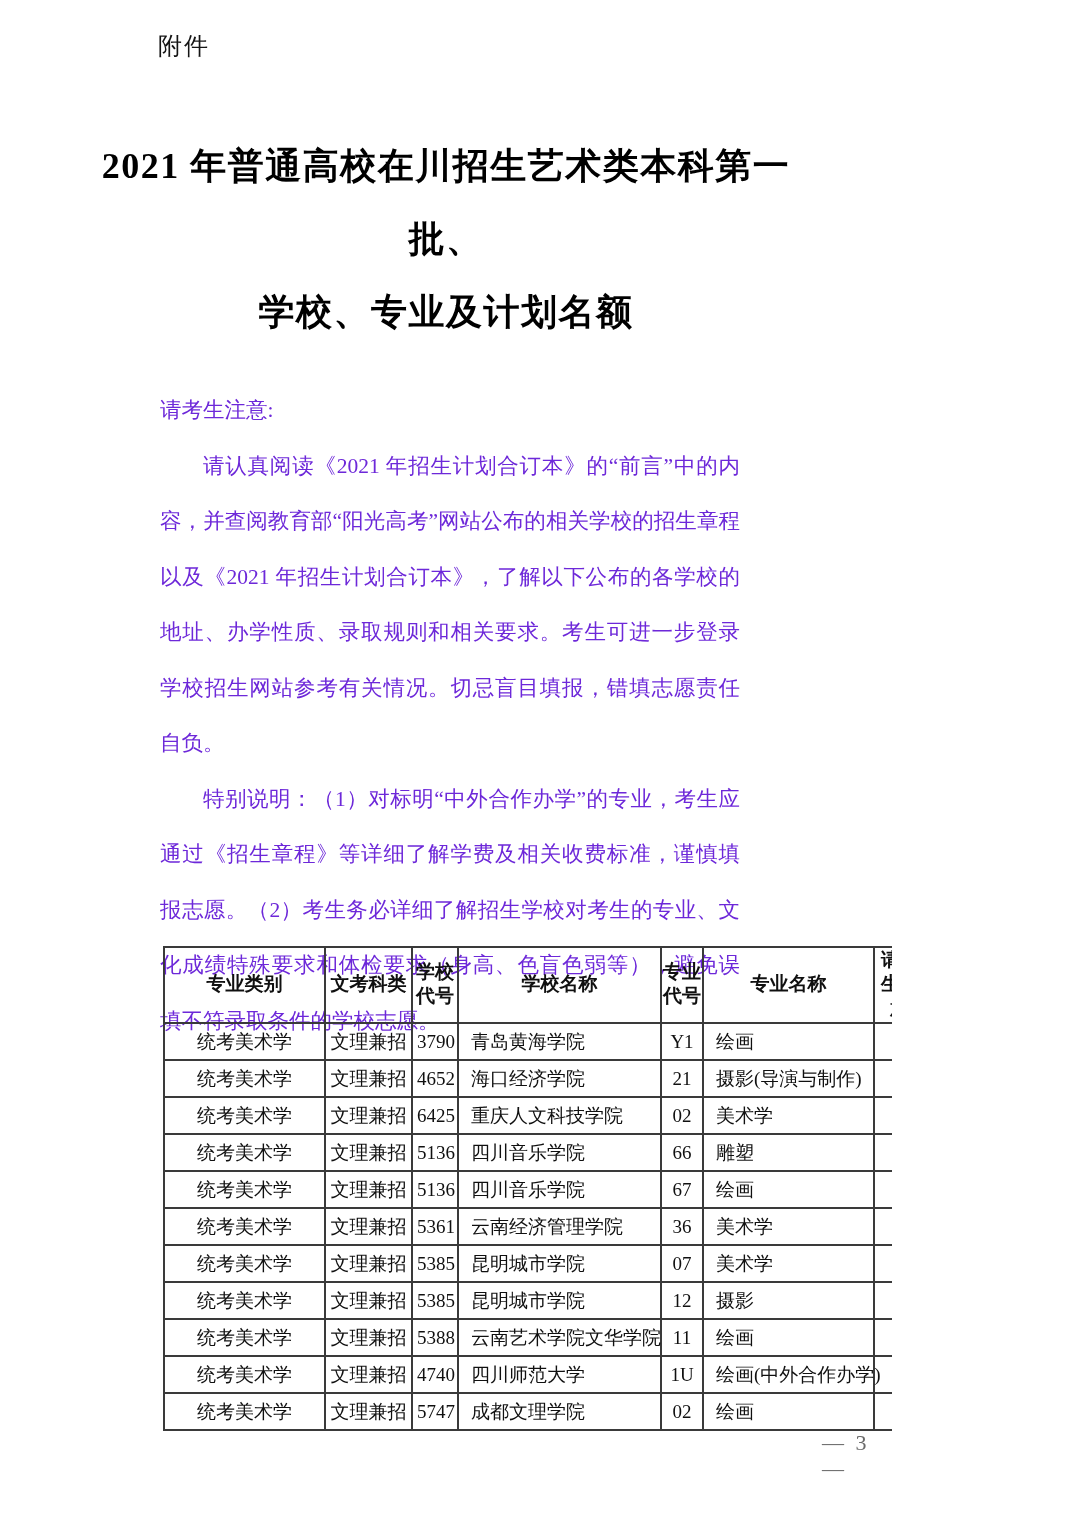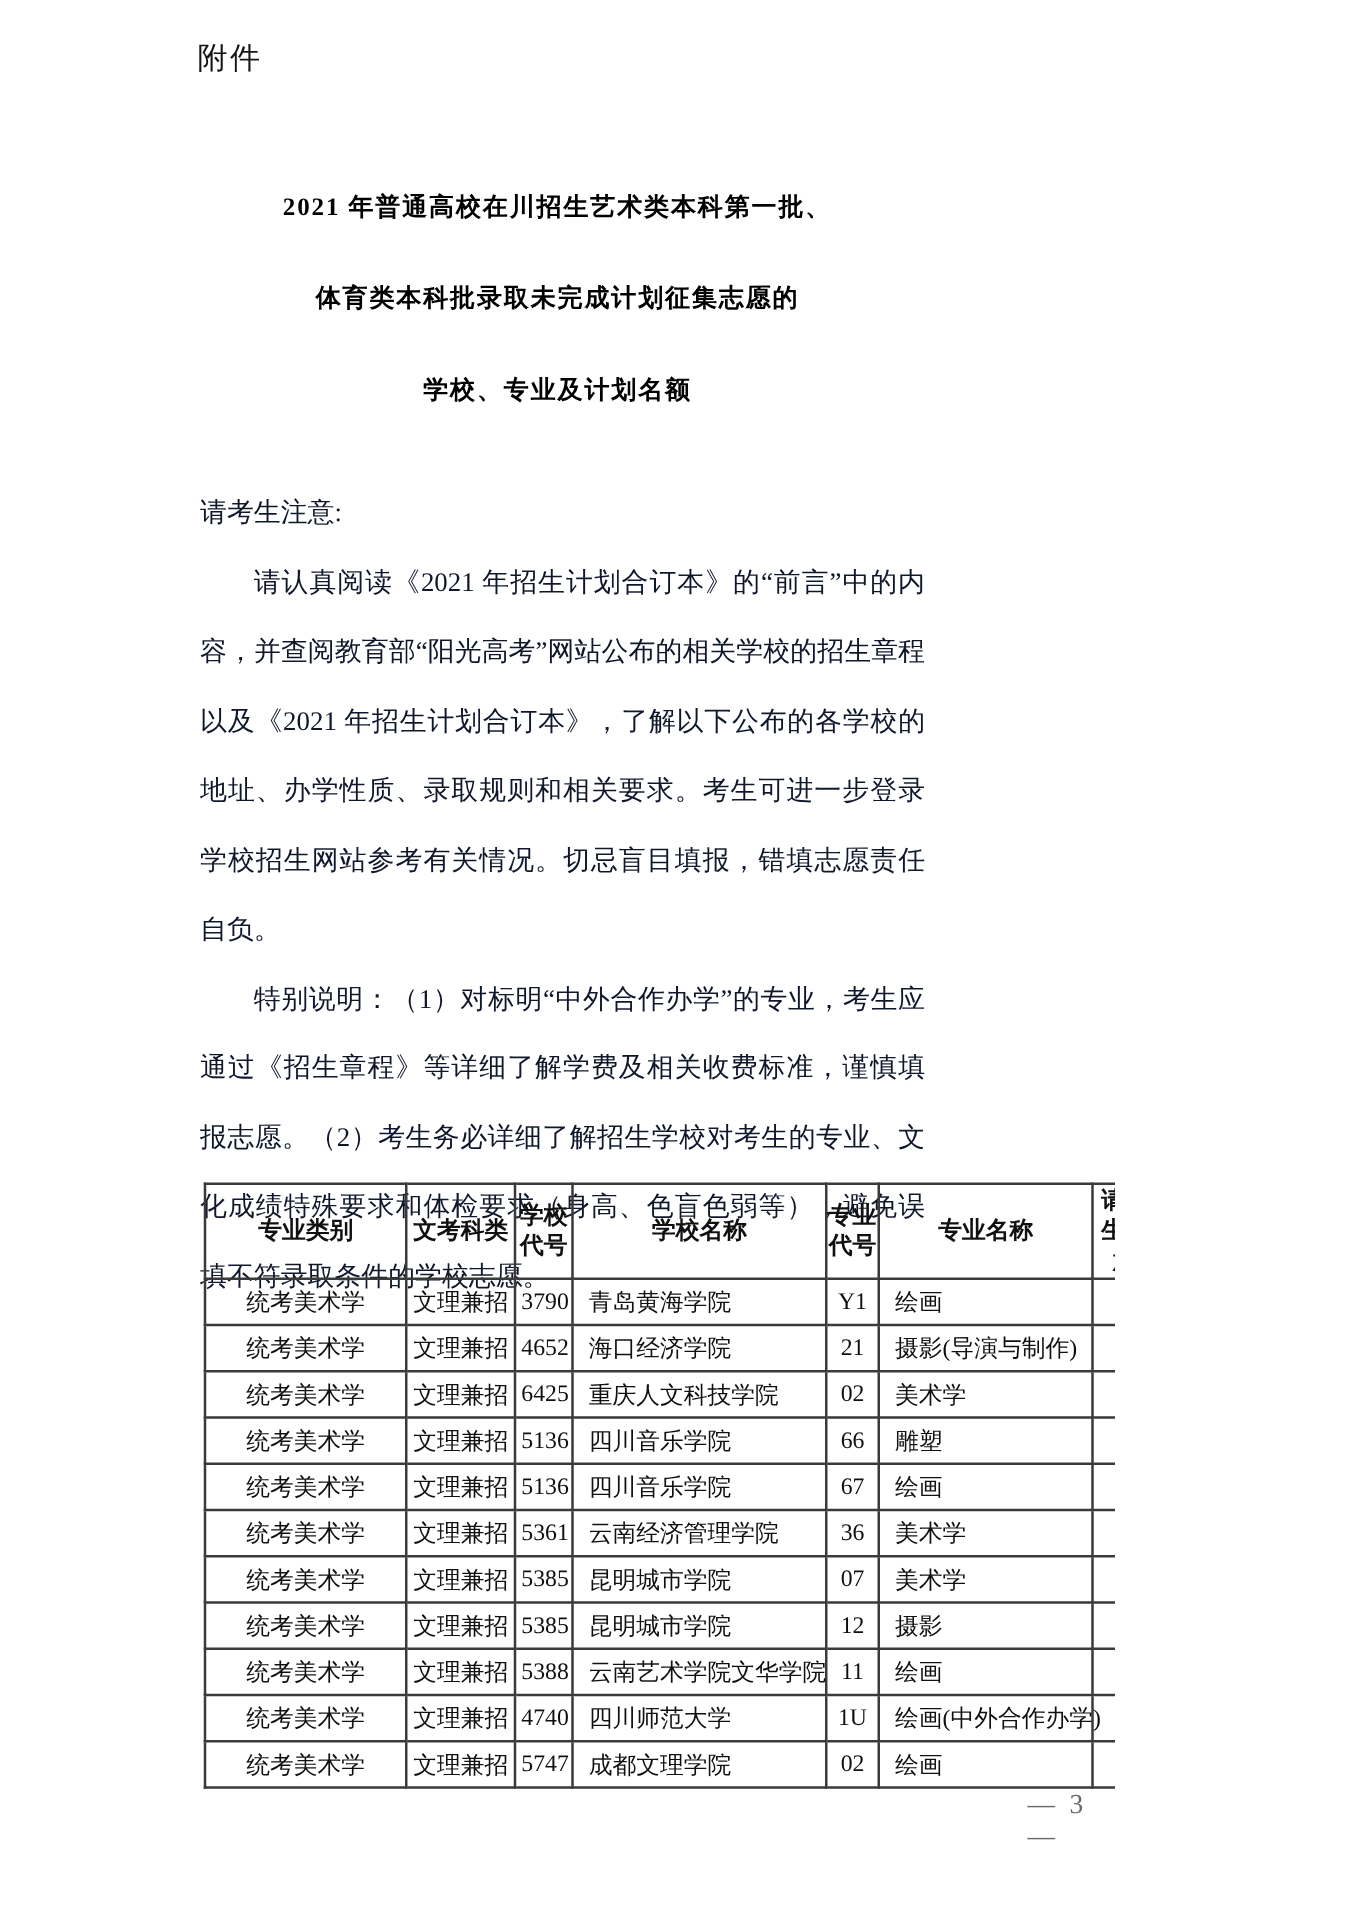--- a/index.html
+++ b/index.html
@@ -20,34 +20,34 @@
     font-size: 24px;
     color: #141414;
     letter-spacing: 2px;
   }
   .doc-title {
     position: absolute;
     top: 130px;
     left: 80px;
     right: 80px;
     text-align: center;
-    font-size: 20px;
+    font-size: 36px;
     font-weight: 700;
     color: #000000;
     line-height: 73px;
     letter-spacing: 1.5px;
   }
   .notice {
     position: absolute;
     left: 160px;
     right: 152px;
     top: 383px;
     font-size: 21.5px;
     line-height: 55.5px;
-    color: #0f172a;
+    color: #6d28d9;
     text-align: justify;
   }
   .notice p { text-indent: 2em; }
   .notice p.no-indent { text-indent: 0; }
   table.plan-table {
     position: absolute;
     left: 163px;
     top: 946px;
     width: 762px;
     border-collapse: collapse;
@@ -88,21 +88,20 @@
 </style>
 </head>
 <body>
 
 <div class="page">
 
   <div class="attachment">附件</div>
 
   <div class="doc-title">
     <div>2021 年普通高校在川招生艺术类本科第一批、</div>
-    <div>体育类本科批录取未完成计划征集志愿的</div>
     <div>学校、专业及计划名额</div>
   </div>
 
   <div class="notice">
     <p class="no-indent">请考生注意:</p>
     <p>请认真阅读《2021 年招生计划合订本》的“前言”中的内容，并查阅教育部“阳光高考”网站公布的相关学校的招生章程以及《2021 年招生计划合订本》，了解以下公布的各学校的地址、办学性质、录取规则和相关要求。考生可进一步登录学校招生网站参考有关情况。切忌盲目填报，错填志愿责任自负。</p>
     <p>特别说明：（1）对标明“中外合作办学”的专业，考生应通过《招生章程》等详细了解学费及相关收费标准，谨慎填报志愿。（2）考生务必详细了解招生学校对考生的专业、文化成绩特殊要求和体检要求（身高、色盲色弱等），避免误填不符录取条件的学校志愿。</p>
   </div>
 
   <table class="plan-table">

